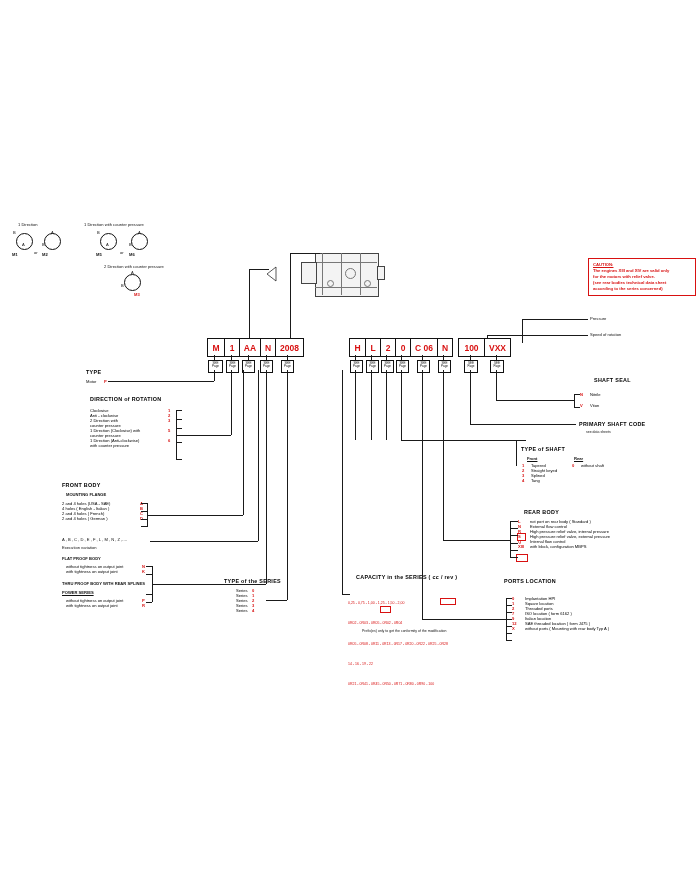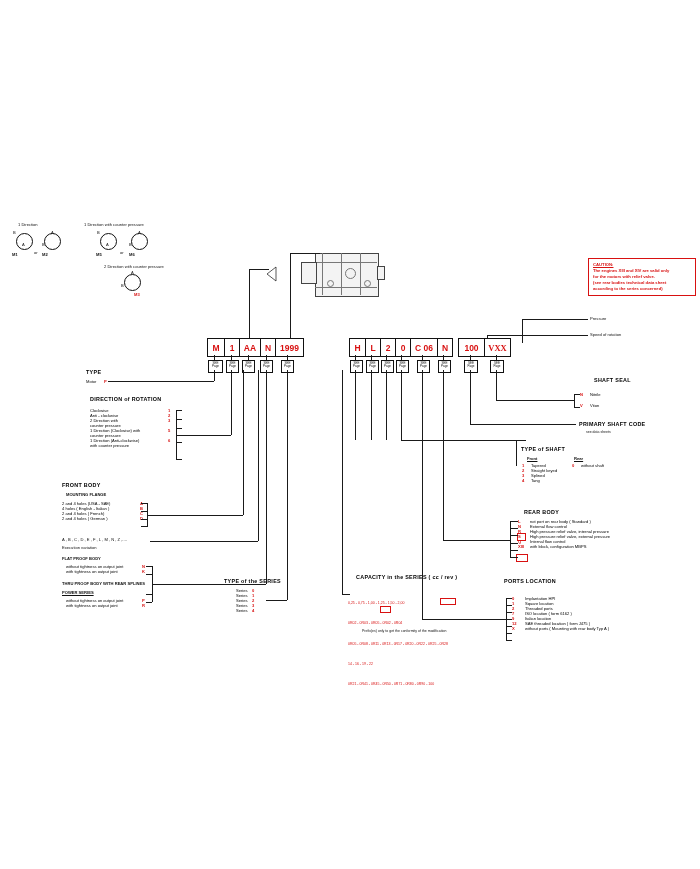--- a/index.html
+++ b/index.html
@@ -87,30 +87,30 @@
   <div class="abs t" style="left:590px;top:332px;">Speed of rotation</div>
   <div class="line hl" style="left:522px;top:319px;width:66px;"></div>
   <div class="line hl" style="left:487px;top:335px;width:101px;"></div>
   <div class="line vl" style="left:522px;top:319px;height:24px;"></div>
   <div class="line vl" style="left:487px;top:335px;height:8px;"></div>
 
   <div class="codebox" style="left:207px;top:338px;width:16px;height:17px;">M</div>
   <div class="codebox" style="left:224px;top:338px;width:14px;height:17px;">1</div>
   <div class="codebox" style="left:239px;top:338px;width:20px;height:17px;">AA</div>
   <div class="codebox" style="left:260px;top:338px;width:14px;height:17px;">N</div>
-  <div class="codebox" style="left:275px;top:338px;width:27px;height:17px;">1999</div>
+  <div class="codebox" style="left:275px;top:338px;width:27px;height:17px;">2008</div>
 
   <div class="codebox" style="left:349px;top:338px;width:15px;height:17px;">H</div>
   <div class="codebox" style="left:365px;top:338px;width:14px;height:17px;">L</div>
   <div class="codebox" style="left:380px;top:338px;width:14px;height:17px;">2</div>
   <div class="codebox" style="left:395px;top:338px;width:14px;height:17px;">0</div>
   <div class="codebox" style="left:410px;top:338px;width:26px;height:17px;">C 06</div>
   <div class="codebox" style="left:437px;top:338px;width:14px;height:17px;">N</div>
   <div class="codebox" style="left:458px;top:338px;width:25px;height:17px;">100</div>
-  <div class="codebox" style="left:484px;top:338px;width:25px;height:17px;font-family:Liberation Serif, serif;">VXX</div>
+  <div class="codebox" style="left:484px;top:338px;width:25px;height:17px;">VXX</div>
 
   <div class="smallbox" style="left:208px;top:360px;width:13px;height:10px;"><span>SEE</span><br><span>Page</span></div>
   <div class="smallbox" style="left:226px;top:360px;width:11px;height:10px;"><span>SEE</span><br><span>Page</span></div>
   <div class="smallbox" style="left:242px;top:360px;width:11px;height:10px;"><span>SEE</span><br><span>Page</span></div>
   <div class="smallbox" style="left:260px;top:360px;width:11px;height:10px;"><span>SEE</span><br><span>Page</span></div>
   <div class="smallbox" style="left:281px;top:360px;width:11px;height:10px;"><span>SEE</span><br><span>Page</span></div>
 
   <div class="smallbox" style="left:350px;top:360px;width:11px;height:10px;"><span>SEE</span><br><span>Page</span></div>
   <div class="smallbox" style="left:366px;top:360px;width:11px;height:10px;"><span>SEE</span><br><span>Page</span></div>
   <div class="smallbox" style="left:381px;top:360px;width:11px;height:10px;"><span>SEE</span><br><span>Page</span></div>

